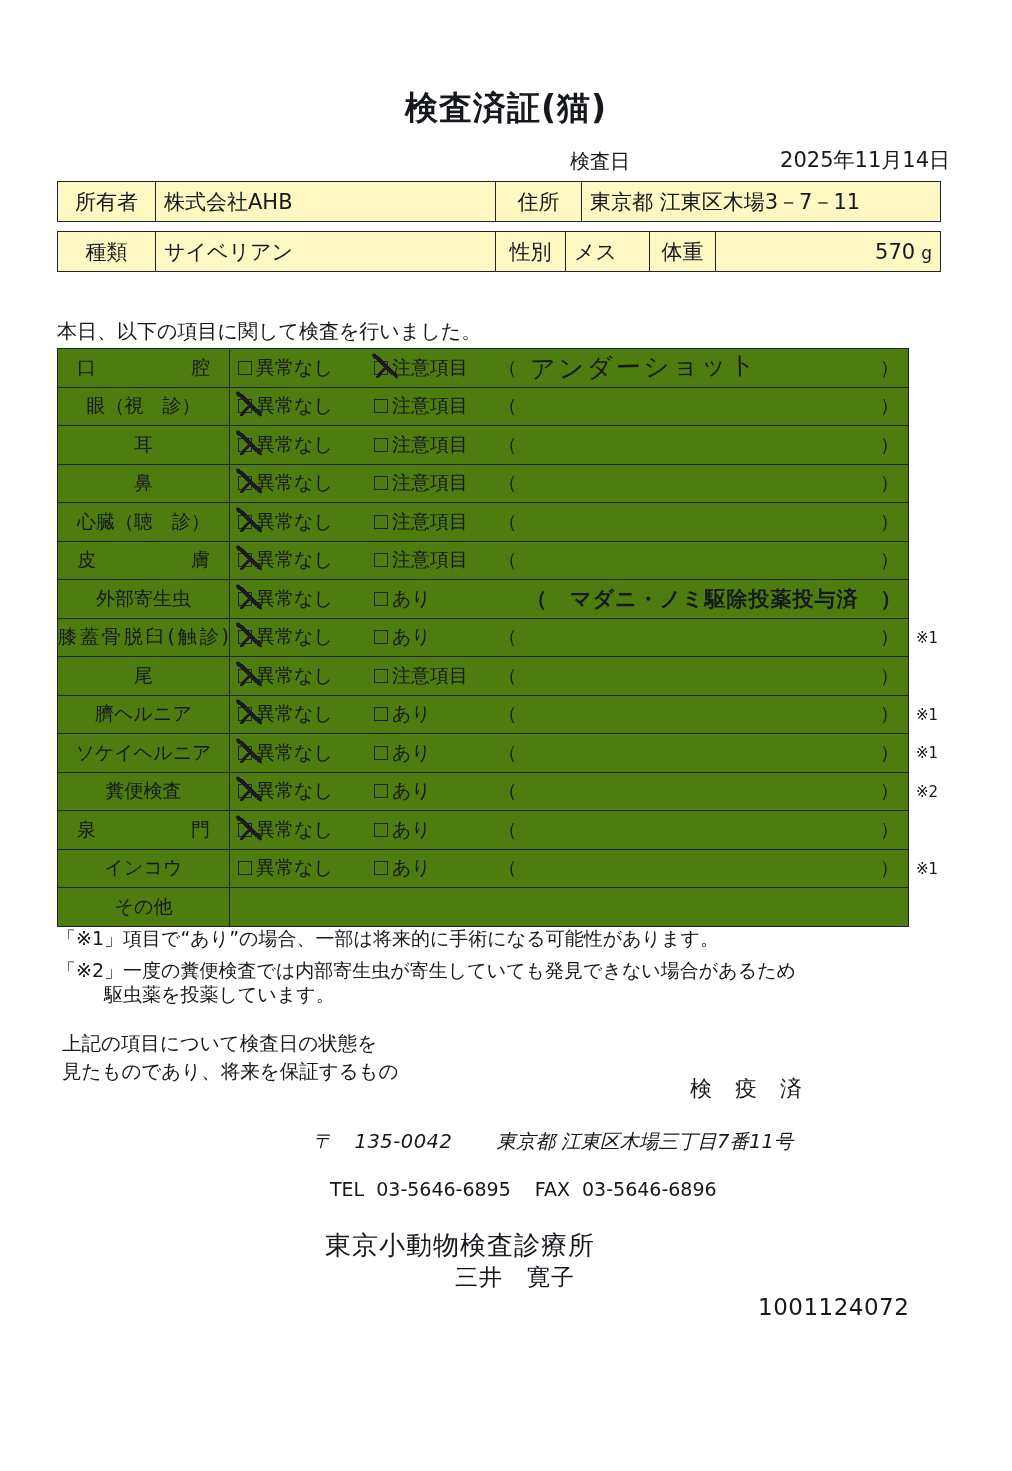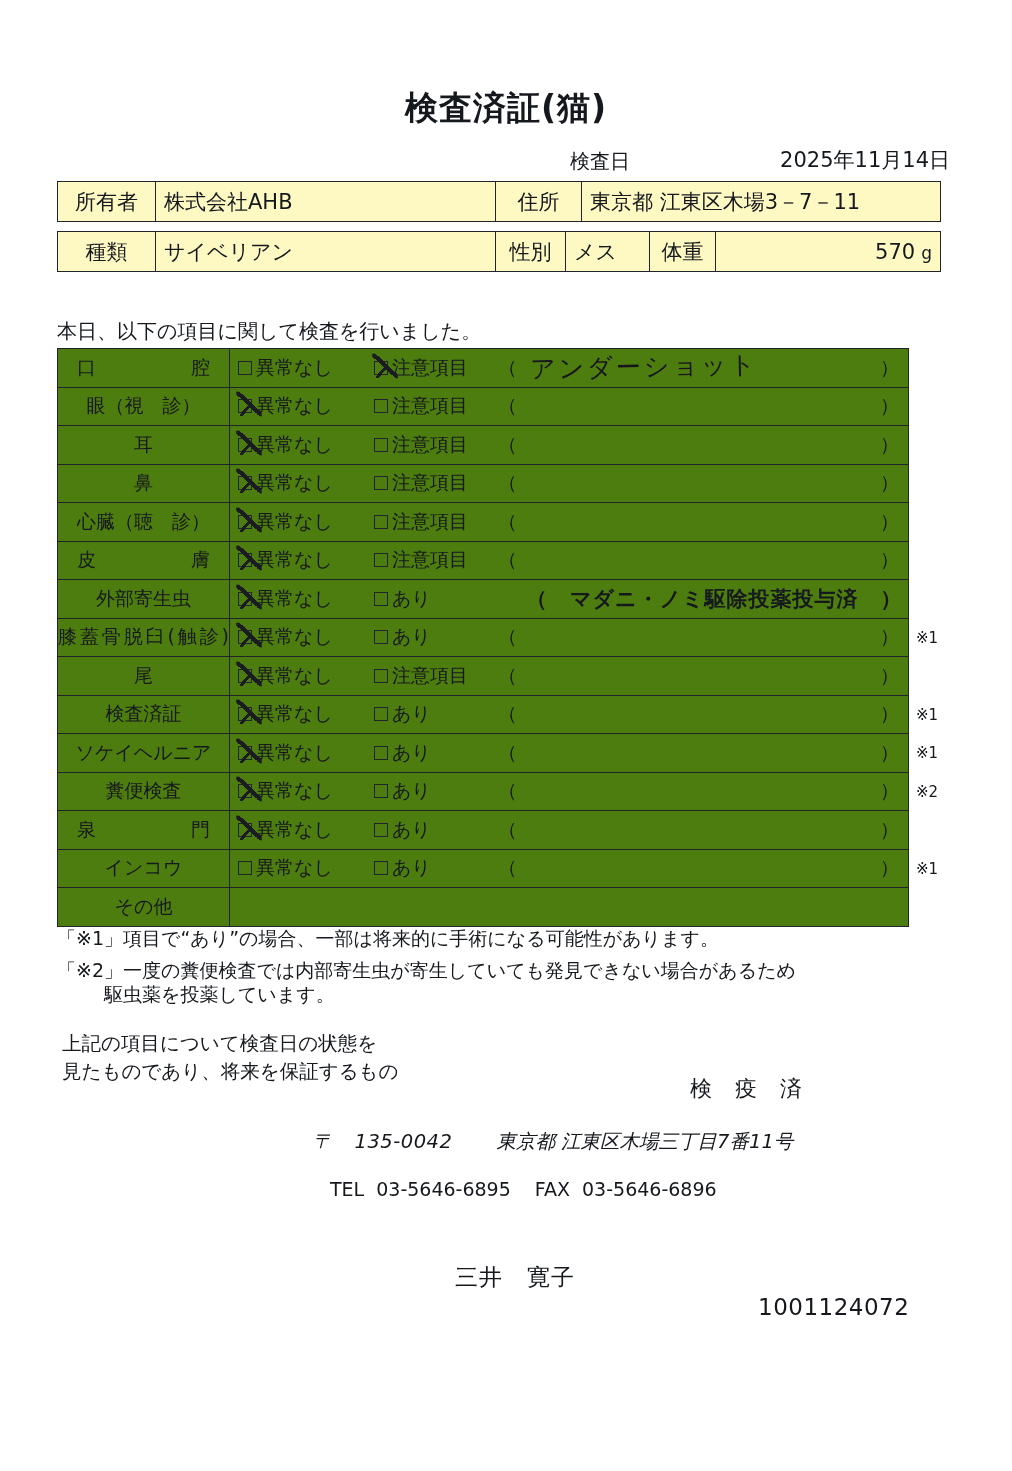--- a/index.html
+++ b/index.html
@@ -353,21 +353,21 @@
         <tr>
           <td class="c-item center">尾</td>
           <td class="c-body">
             <span class="opt opt-normal"><span class="box checked"></span><span>異常なし</span></span>
             <span class="opt opt-alt"><span class="box"></span><span>注意項目</span></span>
             <span class="paren-open">（</span>
             <span class="paren-close">）</span>
           </td>
         </tr>
         <tr>
-          <td class="c-item center">検査済証</td>
+          <td class="c-item center">臍ヘルニア</td>
           <td class="c-body">
             <span class="opt opt-normal"><span class="box checked"></span><span>異常なし</span></span>
             <span class="opt opt-alt"><span class="box"></span><span>あり</span></span>
             <span class="paren-open">（</span>
             <span class="paren-close">）</span>
           </td>
         </tr>
         <tr>
           <td class="c-item center">ソケイヘルニア</td>
           <td class="c-body">
@@ -431,16 +431,17 @@
   <div class="stamp">検 疫 済</div>
 
   <div class="clinic-addr">
     <span>〒</span><span class="gap"></span><span class="zip">135-0042</span><span class="gap"></span><span class="gap"></span><span>東京都 江東区木場三丁目7番11号</span>
   </div>
 
   <div class="clinic-tel">
     <span>TEL</span><span class="gap"></span><span>03-5646-6895</span><span class="gap"></span><span class="gap"></span><span>FAX</span><span class="gap"></span><span>03-5646-6896</span>
   </div>
 
+  <div class="clinic-name">東京小動物検査診療所</div>
   <div class="vet-name">三井　寛子</div>
   <div class="doc-number">1001124072</div>
 
 </div>
 
 </body></html>

